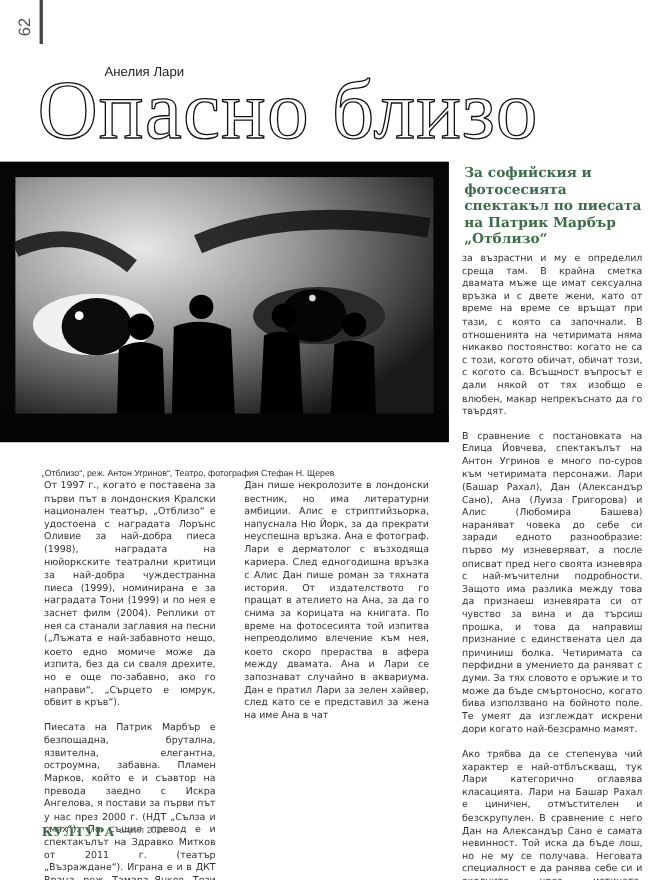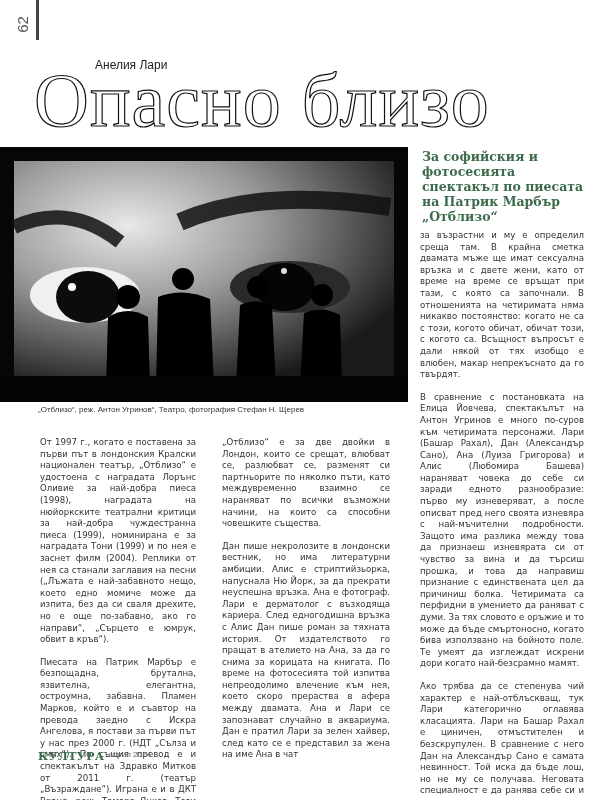--- a/index.html
+++ b/index.html
@@ -7,21 +7,21 @@
          font-family:"DejaVu Sans", sans-serif; color:#2a2a2a; }
   .page-num { position:absolute; left:0; top:10px; width:18px; height:30px; }
   .page-num span { display:block; transform:rotate(-90deg); transform-origin:center; font-size:15px; color:#555;
         font-family:"Liberation Sans", sans-serif; position:absolute; left:-2px; top:6px; }
   .page-rule { position:absolute; left:36px; top:0; width:3px; height:40px; background:#444; }
   .author { position:absolute; left:95px; top:58px; font-size:12px; color:#222; font-family:"Liberation Sans", sans-serif; }
   .title { position:absolute; left:34px; top:62px; font-size:76px; font-weight:100; letter-spacing:1px;
            font-family:Liberation Serif, serif; color:#fff; -webkit-text-stroke:1.2px #111; line-height:1; white-space:nowrap; }
   .photo { position:absolute; left:0; top:147px; width:408px; height:255px; background:#050505; overflow:hidden; }
   .photo svg { display:block; }
-  .caption { position:absolute; left:38px; top:405px; font-size:8px; color:#333; font-family:"Liberation Sans", sans-serif; }
+  .caption { position:absolute; left:38px; top:426px; font-size:8px; color:#333; font-family:"Liberation Sans", sans-serif; }
   .deck { position:absolute; left:422px; top:149px; width:170px; font-family:"DejaVu Serif", serif; font-weight:bold;
           color:#3b6b4a; font-size:12.5px; line-height:15px; }
   .col { position:absolute; font-size:8.6px; line-height:11.6px; text-align:justify; color:#333; }
   .col p { margin:0 12px 11px 0; text-indent:0; }
   .col1 { left:40px; top:437px; width:168px; }
   .col2 { left:222px; top:437px; width:180px; }
   .col3 { left:420px; top:230px; width:176px; }
   .footer { position:absolute; left:38px; top:750px; font-size:9px; display:flex; align-items:flex-start; gap:4px; }
   .footer .mag { font-family:"DejaVu Serif", serif; font-weight:bold; color:#3b6b4a; font-size:11px; letter-spacing:0.5px; }
   .footer .date { color:#666; font-family:"Liberation Sans", sans-serif; font-size:8px; }
@@ -78,21 +78,20 @@
 <div class="caption">„Отблизо“, реж. Антон Угринов“, Театро, фотография Стефан Н. Щерев</div>
 
 <div class="deck">За софийския и фотосесията спектакъл по пиесата на Патрик Марбър „Отблизо“</div>
 
 <div class="col col1">
   <p>От 1997 г., когато е поставена за първи път в лондонския Кралски национален театър, „Отблизо“ е удостоена с наградата Лорънс Оливие за най-добра пиеса (1998), наградата на нюйоркските театрални критици за най-добра чуждестранна пиеса (1999), номинирана е за наградата Тони (1999) и по нея е заснет филм (2004). Реплики от нея са станали заглавия на песни („Лъжата е най-забавното нещо, което едно момиче може да изпита, без да си сваля дрехите, но е още по-забавно, ако го направи“, „Сърцето е юмрук, обвит в кръв“).</p>
   <p>Пиесата на Патрик Марбър е безпощадна, брутална, язвителна, елегантна, остроумна, забавна. Пламен Марков, който е и съавтор на превода заедно с Искра Ангелова, я постави за първи път у нас през 2000 г. (НДТ „Сълза и смях“). По същия превод е и спектакълът на Здравко Митков от 2011 г. (театър „Възраждане“). Играна е и в ДКТ Враца, реж. Тамара Янков. Този сезон отново се завърна на българска сцена – в София (Театро, реж. Антон Угринов, превод Сава</p>
 </div>
 
 <div class="col col2">
-  <p>„Отблизо“ е за две двойки в Лондон, които се срещат, влюбват се, разлюбват се, разменят си партньорите по няколко пъти, като междувременно взаимно се нараняват по всички възможни начини, на които са способни човешките същества.</p>
   <p>Дан пише некролозите в лондонски вестник, но има литературни амбиции. Алис е стриптийзьорка, напусналa Ню Йорк, за да прекрати неуспешна връзка. Ана е фотограф. Лари е дерматолог с възходяща кариера. След едногодишна връзка с Алис Дан пише роман за тяхната история. От издателството го пращат в ателието на Ана, за да го снима за корицата на книгата. По време на фотосесията той изпитва непреодолимо влечение към нея, което скоро прераства в афера между двамата. Ана и Лари се запознават случайно в аквариума. Дан е пратил Лари за зелен хайвер, след като се е представил за жена на име Ана в чат</p>
 </div>
 
 <div class="col col3">
   <p>за възрастни и му е определил среща там. В крайна сметка двамата мъже ще имат сексуална връзка и с двете жени, като от време на време се връщат при тази, с която са започнали. В отношенията на четиримата няма никакво постоянство: когато не са с този, когото обичат, обичат този, с когото са. Всъщност въпросът е дали някой от тях изобщо е влюбен, макар непрекъснато да го твърдят.</p>
   <p>В сравнение с постановката на Елица Йовчева, спектакълът на Антон Угринов е много по-суров към четиримата персонажи. Лари (Башар Рахал), Дан (Александър Сано), Ана (Луиза Григорова) и Алис (Любомира Башева) нараняват човека до себе си заради едното разнообразие: първо му изневеряват, а после описват пред него своята изневяра с най-мъчителни подробности. Защото има разлика между това да признаеш изневярата си от чувство за вина и да търсиш прошка, и това да направиш признание с единствената цел да причиниш болка. Четиримата са перфидни в умението да раняват с думи. За тях словото е оръжие и то може да бъде смъртоносно, когато бива използвано на бойното поле. Те умеят да изглеждат искрени дори когато най-безсрамно мамят.</p>
   <p>Ако трябва да се степенува чий характер е най-отблъскващ, тук Лари категорично оглавява класацията. Лари на Башар Рахал е циничен, отмъстителен и безскрупулен. В сравнение с него Дан на Александър Сано е самата невинност. Той иска да бъде лош, но не му се получава. Неговата специалност е да ранява себе си и околните чрез истината. „Пристрастен съм към истината. Без нея сме животни.“ Но всъщност с истината той по-скоро причинява проблеми, отколкото ги спестява, защото задължава себе си и другите да са максимално искрени</p>
 </div>
 
 <div class="footer">

